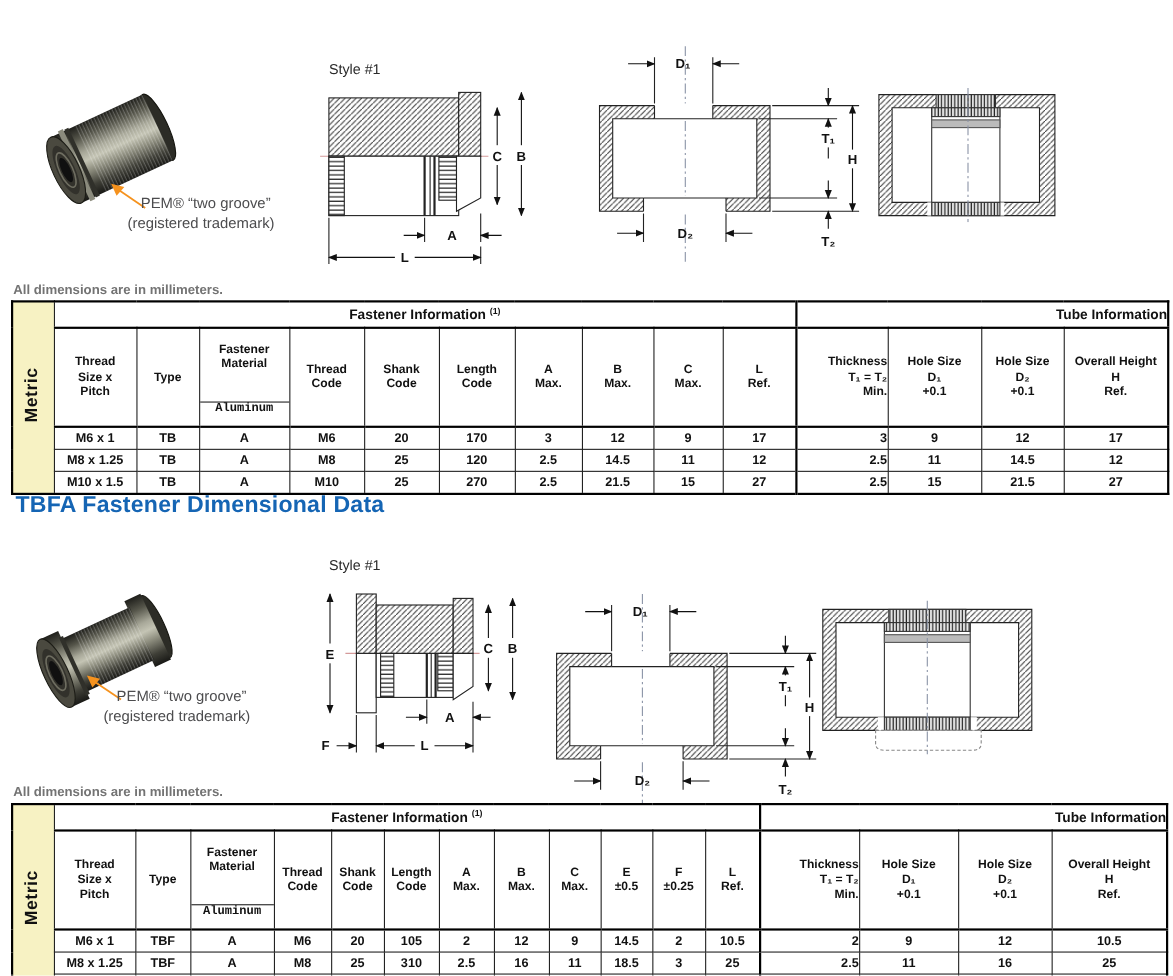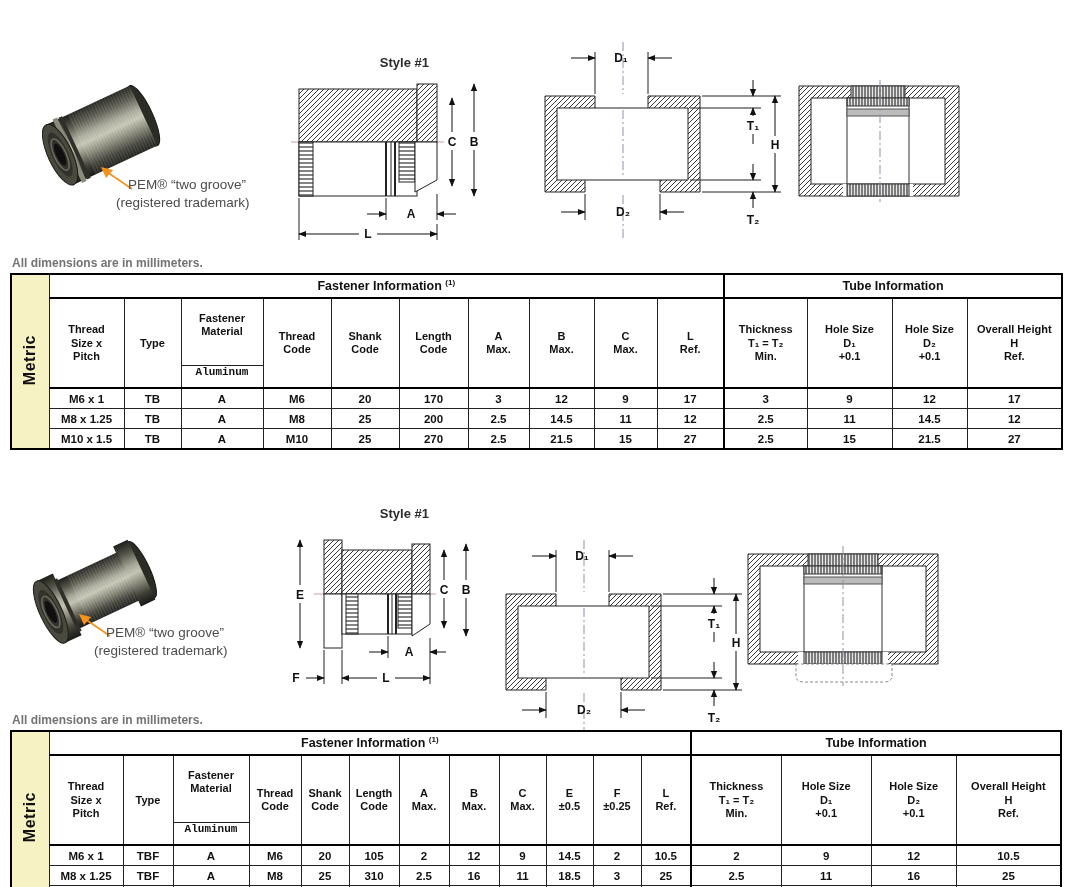--- a/index.html
+++ b/index.html
@@ -1,34 +1,34 @@
 <!DOCTYPE html>
 <html><head>
 <meta charset="utf-8">
 <style>
   html,body{margin:0;padding:0;background:#fff;}
   #page{position:relative;width:1066px;height:887px;background:#fff;overflow:hidden;
         font-family:"Liberation Sans","DejaVu Sans",sans-serif;color:#111;}
   .abs{position:absolute;}
   .sec-title{font-size:21px;font-weight:bold;color:#1565b4;letter-spacing:.2px;white-space:nowrap;}
-  .style-label{font-size:13px;font-weight:bold;color:#2b2b2b;text-align:right;width:130px;}
+  .style-label{font-size:13px;font-weight:normal;color:#2b2b2b;text-align:left;width:130px;}
   .units-note{font-size:12px;font-weight:bold;color:#737373;}
   .caption{font-size:13.5px;color:#4c4c4e;line-height:1.35;}
   .caption .l1{padding-left:12px;}
   
   table.spec{position:absolute;border-collapse:collapse;table-layout:fixed;width:1048px;
              background:#fff;border:2.5px solid #000;text-align:center;font-weight:bold;}
   table.spec th,table.spec td{border:1px solid #222;padding:0;vertical-align:middle;}
   tr.grouprow th{font-size:12.5px;height:22px;border-bottom:2.5px solid #000;}
   tr.grouprow sup{font-size:8px;}
   tr.headrow th{font-size:11px;line-height:1.2;white-space:pre-line;height:62px;border-bottom:2.5px solid #000;}
   tr.datarow td{font-size:11.5px;height:19px;}
   td.metric{background:#f7f2c3;border-right:2.5px solid #000;}
   .vert{writing-mode:vertical-rl;transform:rotate(180deg);font-size:16px;font-weight:bold;letter-spacing:.5px;}
-  .tubestart{border-left:2.5px solid #000 !important;}
+  .tubestart{border-left:2.5px solid #000 !important;text-align:right;}
   th.mat{padding:0;}
   .mat-stack{display:flex;flex-direction:column;height:62px;gap:26px;}
   .mat-top{flex:1.5;display:flex;align-items:center;justify-content:center;white-space:pre-line;}
   .mat-bot{flex:1;border-top:1.5px solid #222;display:flex;align-items:center;justify-content:center;font-family:Liberation Mono, monospace;}
   
   .dimtxt{font-family:"Liberation Sans","DejaVu Sans",sans-serif;font-size:12px;font-weight:bold;
           fill:#111;text-anchor:middle;}
 </style>
 </head>
 <body>
@@ -255,21 +255,21 @@
           <td>9</td>
           <td>12</td>
           <td>17</td>
       </tr>
       <tr class="datarow">
         <td>M8 x 1.25</td>
           <td>TB</td>
           <td>A</td>
           <td>M8</td>
           <td>25</td>
-          <td>200</td>
+          <td>120</td>
           <td>2.5</td>
           <td>14.5</td>
           <td>11</td>
           <td>12</td>
           <td class="tubestart">2.5</td>
           <td>11</td>
           <td>14.5</td>
           <td>12</td>
       </tr>
       <tr class="datarow">
@@ -284,20 +284,21 @@
           <td>15</td>
           <td>27</td>
           <td class="tubestart">2.5</td>
           <td>15</td>
           <td>21.5</td>
           <td>27</td>
       </tr>
     </tbody>
   </table>
 
+  <div class="abs sec-title" style="left:14px;top:447px;">TBFA Fastener Dimensional Data</div>
 
   <svg class="abs" style="left:16px;top:520px;" width="170" height="150" viewBox="0 0 170 150">
     <g transform="rotate(-25 82 70)">
       <ellipse cx="130" cy="70" rx="8" ry="31" fill="#2c2c26" stroke="#15150f"></ellipse>
       <rect x="114" y="37" width="16" height="66" fill="url(#cyl1)"></rect>
       <rect x="46" y="44" width="70" height="53" fill="url(#cyl1)"></rect>
       <rect x="60" y="44" width="56" height="53" fill="url(#knurlp)"></rect>
       <rect x="30" y="36" width="18" height="68" fill="url(#cyl1)"></rect>
       <rect x="46" y="42" width="4" height="58" fill="#30302a"></rect>
       <ellipse cx="30" cy="70" rx="11" ry="34" fill="#4a493f" stroke="#1c1c16"></ellipse>

